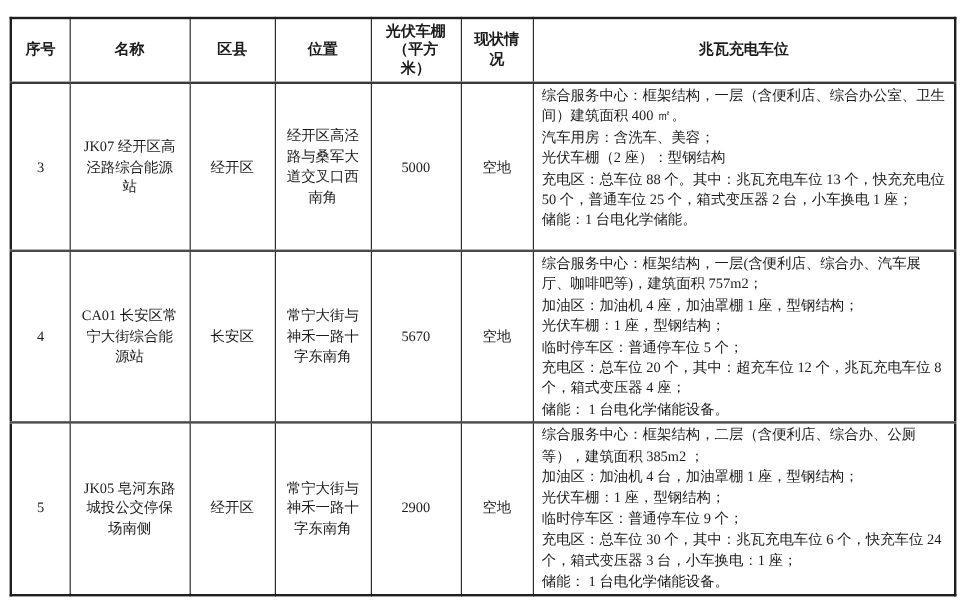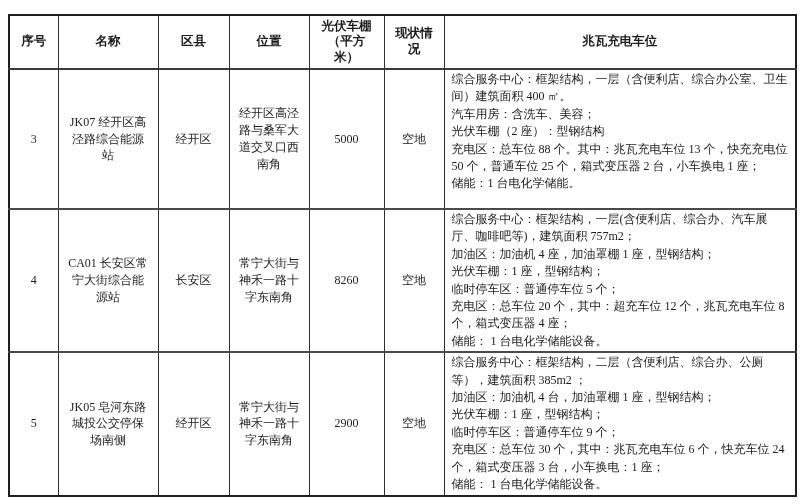--- a/index.html
+++ b/index.html
@@ -115,21 +115,21 @@
 光伏车棚（2 座）：型钢结构
 充电区：总车位 88 个。其中：兆瓦充电车位 13 个，快充充电位 50 个，普通车位 25 个，箱式变压器 2 台，小车换电 1 座；
 储能：1 台电化学储能。</td>
       </tr>
 
       <tr class="data-row row-4">
         <td class="cell-no">4</td>
         <td class="cell-name">CA01 长安区常宁大街综合能源站</td>
         <td class="cell-district">长安区</td>
         <td class="cell-loc">常宁大街与神禾一路十字东南角</td>
-        <td class="cell-area">8260</td>
+        <td class="cell-area">5670</td>
         <td class="cell-status">空地</td>
         <td class="cell-content">综合服务中心：框架结构，一层(含便利店、综合办、汽车展厅、咖啡吧等)，建筑面积 757m2；
 加油区：加油机 4 座，加油罩棚 1 座，型钢结构；
 光伏车棚：1 座，型钢结构；
 临时停车区：普通停车位 5 个；
 充电区：总车位 20 个，其中：超充车位 12 个，兆瓦充电车位 8 个，箱式变压器 4 座；
 储能： 1 台电化学储能设备。</td>
       </tr>
 
       <tr class="data-row row-5">

